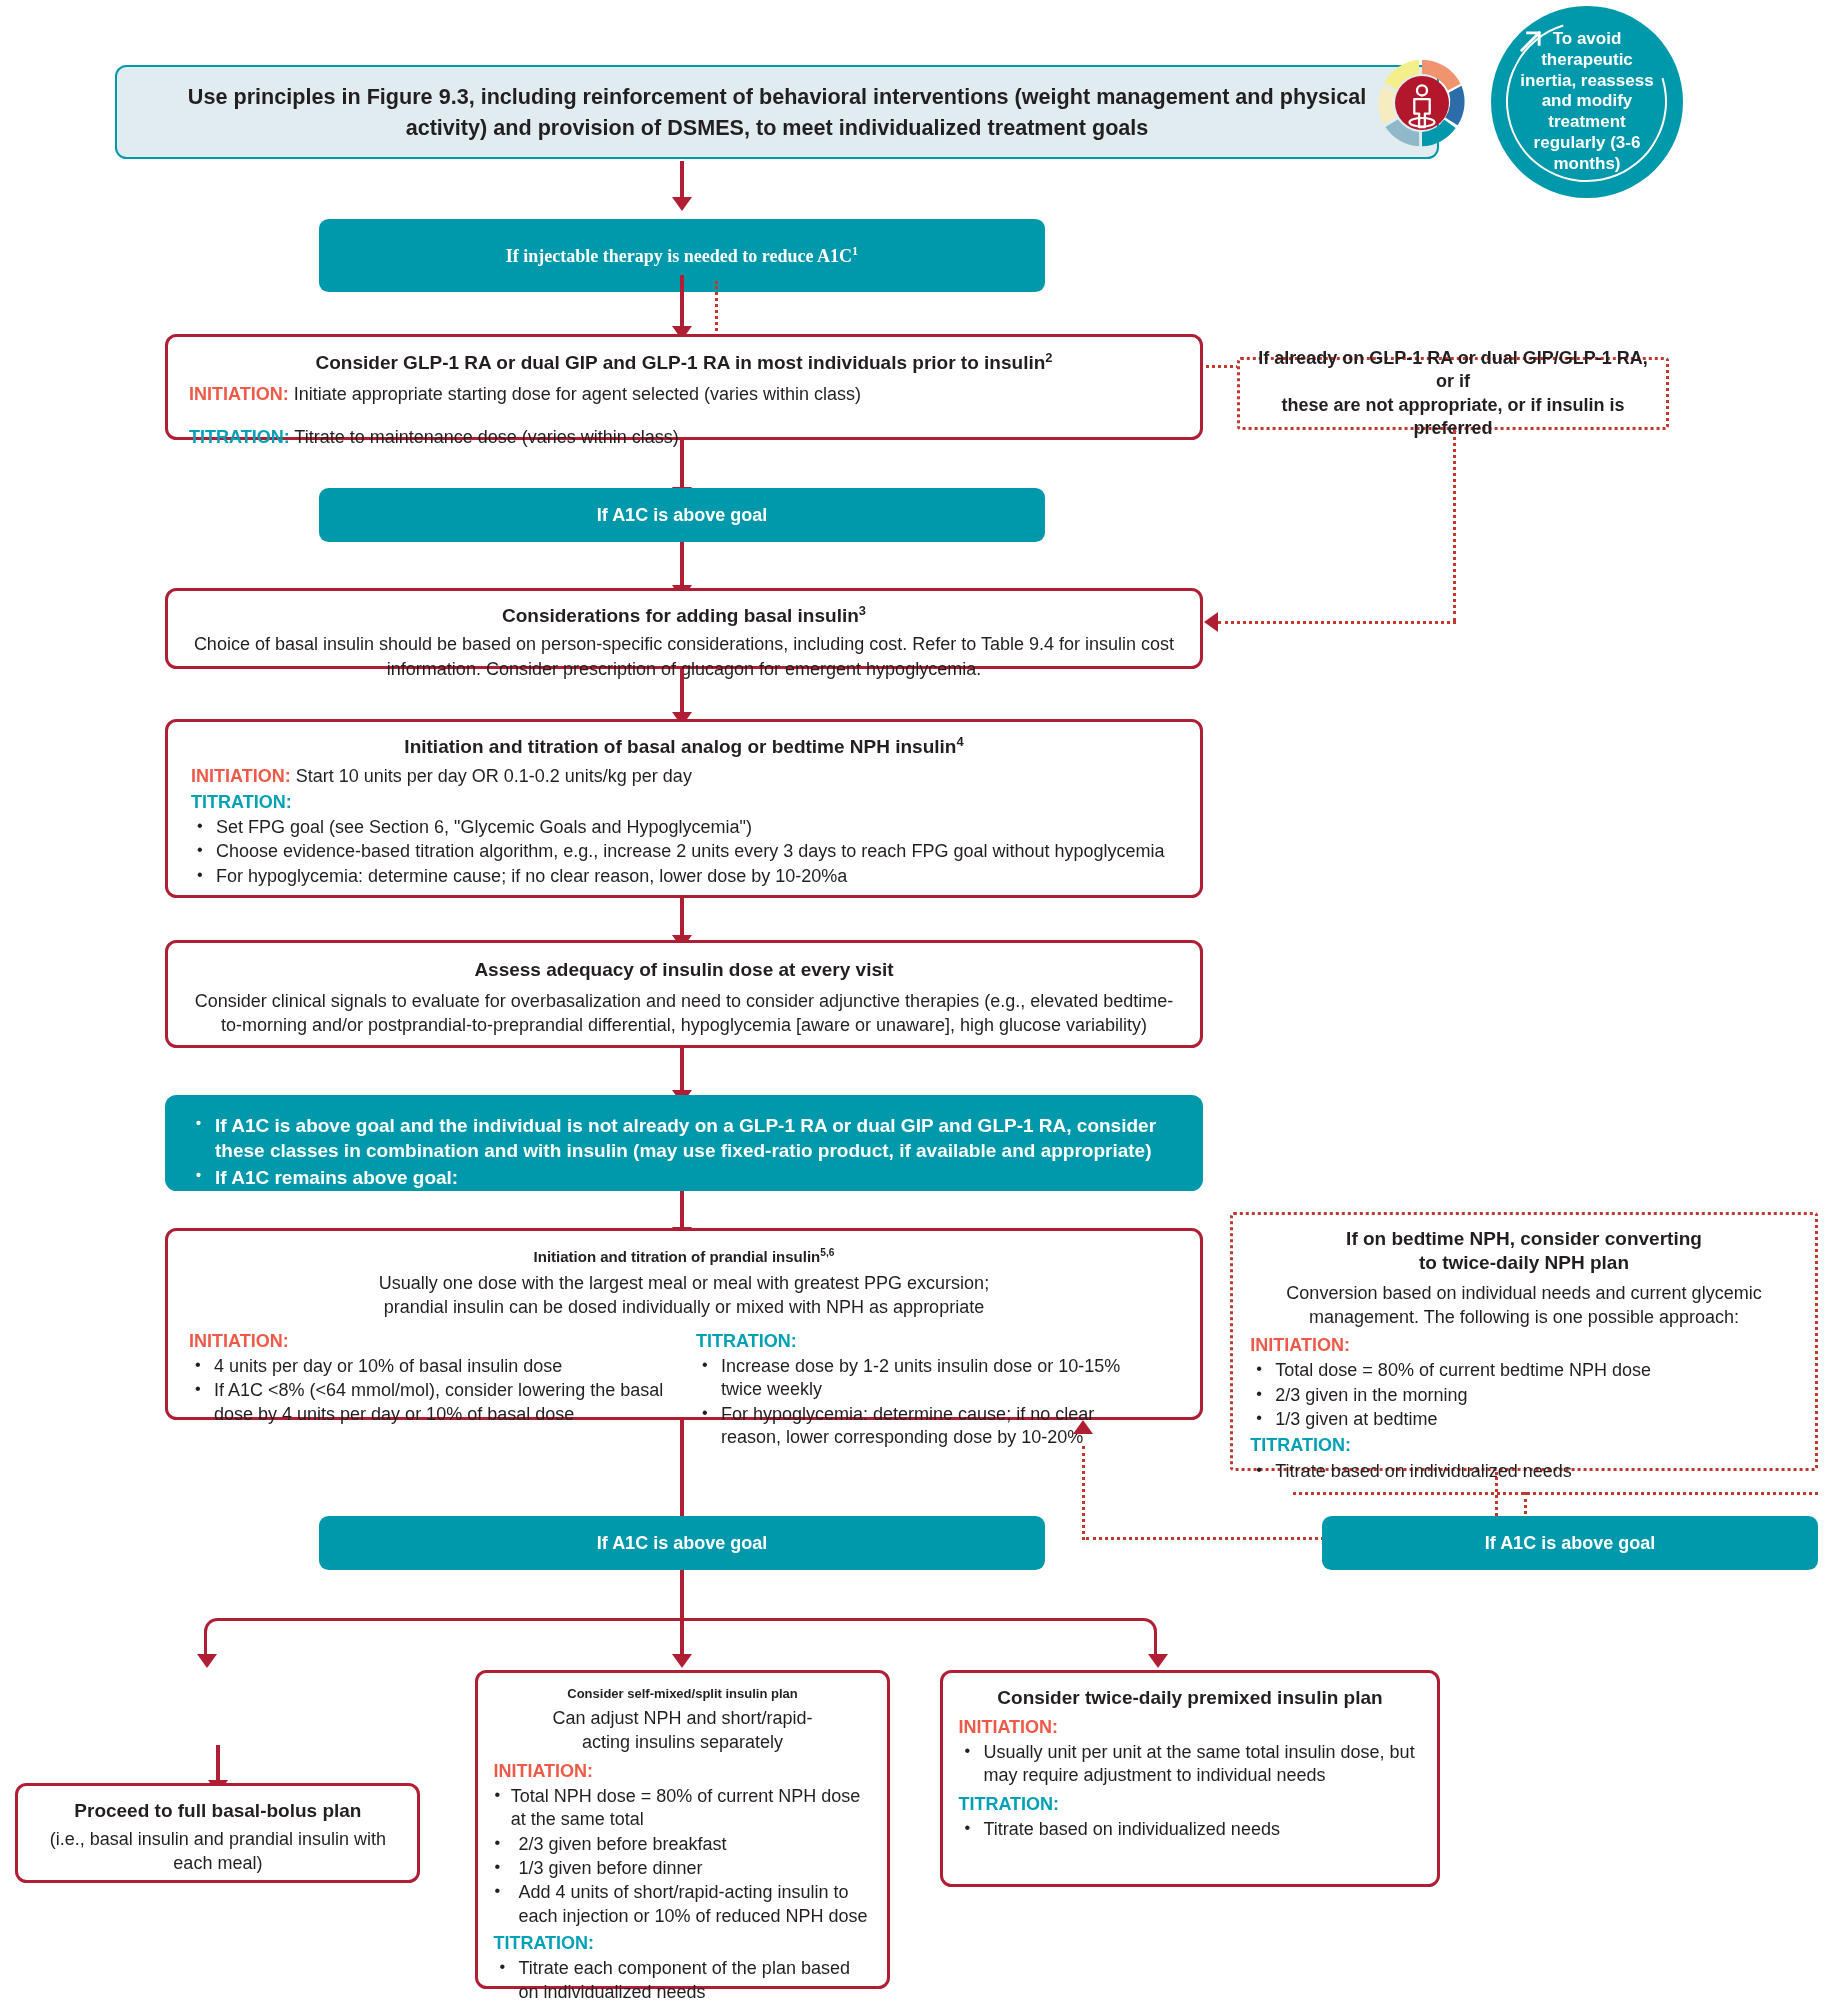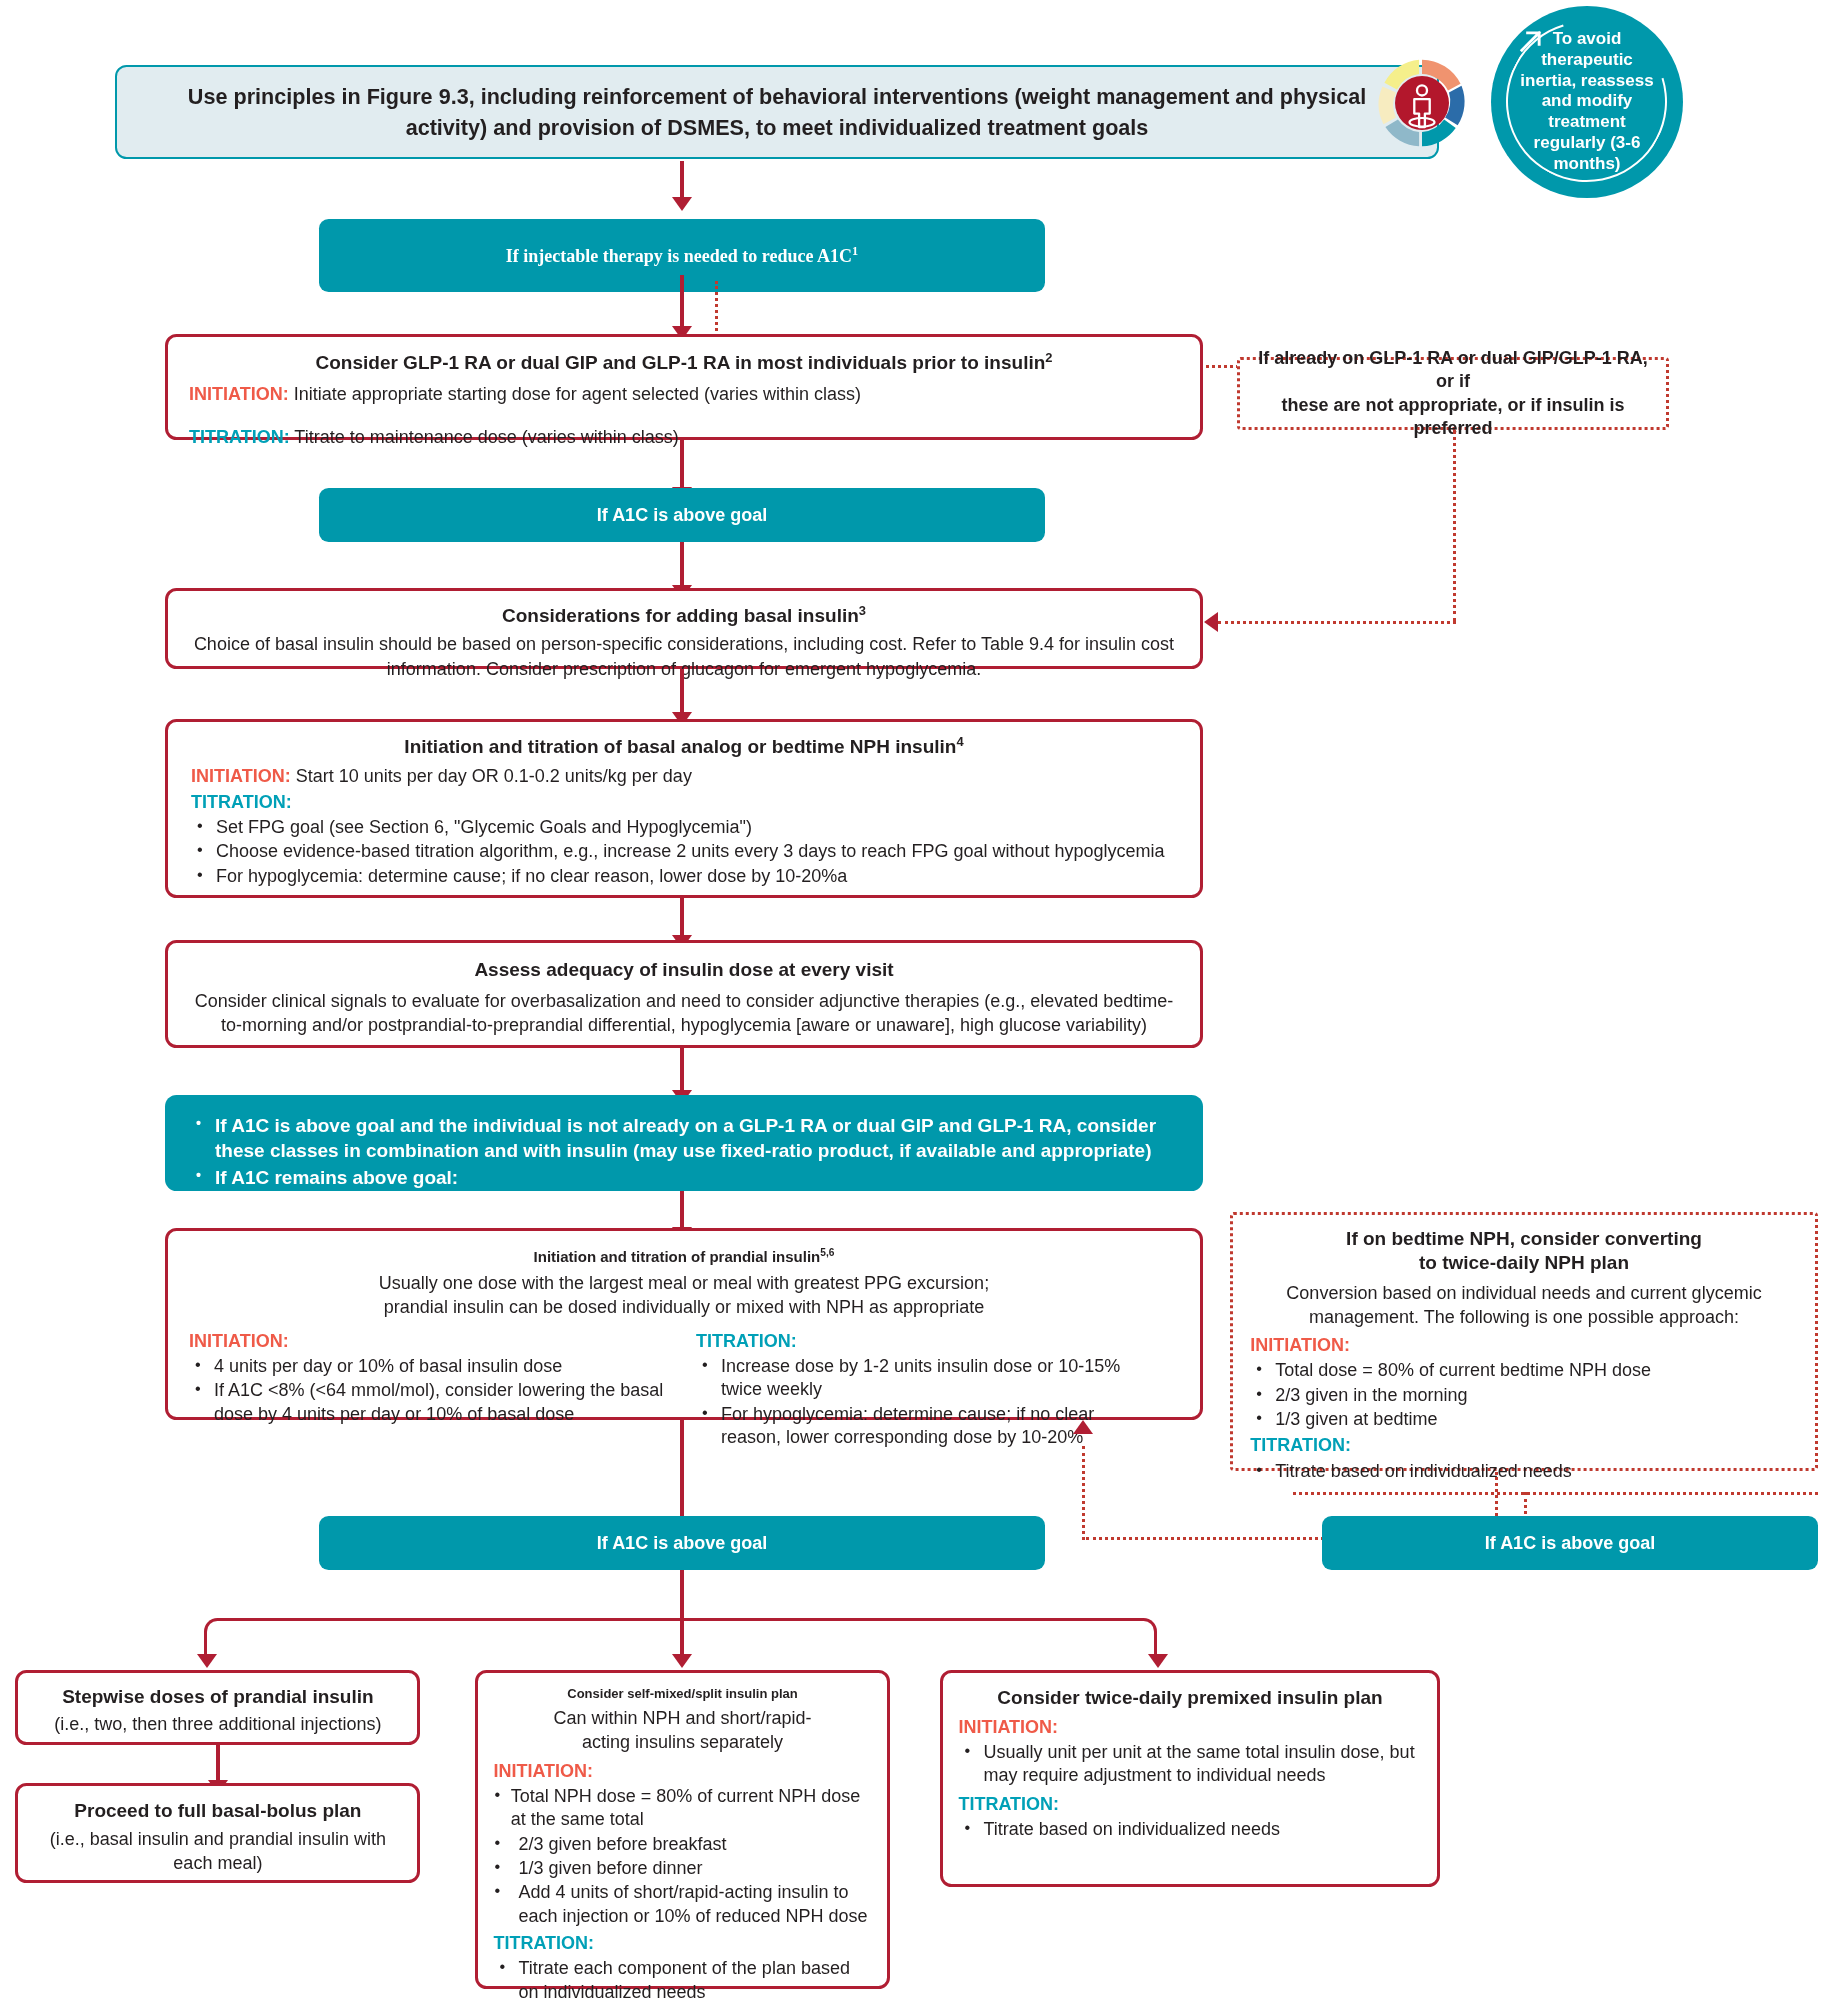--- a/index.html
+++ b/index.html
@@ -294,36 +294,32 @@
 
   <div class="elbow" style="left:204px; top:1618px; width:953px; height:38px; border-bottom:none; border-radius:13.4px 13.4px 0 0;"></div>
 
   <div class="vline" style="left:680px; top:1620px; height:40px;"></div>
   <div class="arrowhead" style="left:672px; top:1654px;"></div>
 
   <div class="arrowhead" style="left:197px; top:1654px;"></div>
 
   <div class="arrowhead" style="left:1148px; top:1654px;"></div>
 
-  <div class="node red-box" style="left:15.4px; top:1670px; width:405px; height:75px; padding:11.5px 15.4px;">
-    <div class="title" style="font-size:19px;">Stepwise doses of prandial insulin</div>
-    <div class="body" style="margin-top:2.9px;">(i.e., two, then three additional injections)</div>
-  </div>
 
   <div class="vline" style="left:216px; top:1745px; height:40px;"></div>
   <div class="arrowhead" style="left:208px; top:1780px;"></div>
 
   <div class="node red-box" style="left:15.4px; top:1783px; width:405px; height:100px; padding:13.4px 15.4px;">
     <div class="title" style="font-size:19px;">Proceed to full basal-bolus plan</div>
     <div class="body" style="margin-top:2.9px;">(i.e., basal insulin and prandial insulin with each meal)</div>
   </div>
 
   <div class="node red-box" style="left:475px; top:1670px; width:415px; height:319px; padding:13.4px 15.4px;">
     <div class="title" style="font-size:13px;">Consider self-mixed/split insulin plan</div>
-    <div class="body" style="margin-top:2.9px;">Can within NPH and short/rapid-</div>
+    <div class="body" style="margin-top:2.9px;">Can adjust NPH and short/rapid-</div>
     <div class="body">acting insulins separately</div>
     <div class="body left" style="margin-top:3.8px;"><span class="init">INITIATION:</span></div>
     <ul class="bul tight" style="padding-left:17.3px;">
       <li>Total NPH dose = 80% of current NPH dose at the same total</li>
       <li style="padding-left:7.7px;">2/3 given before breakfast</li>
       <li style="padding-left:7.7px;">1/3 given before dinner</li>
       <li style="padding-left:7.7px;">Add 4 units of short/rapid-acting insulin to each injection or 10% of reduced NPH dose</li>
     </ul>
     <div class="body left" style="margin-top:2.9px;"><span class="titr">TITRATION:</span></div>
     <ul class="bul">

